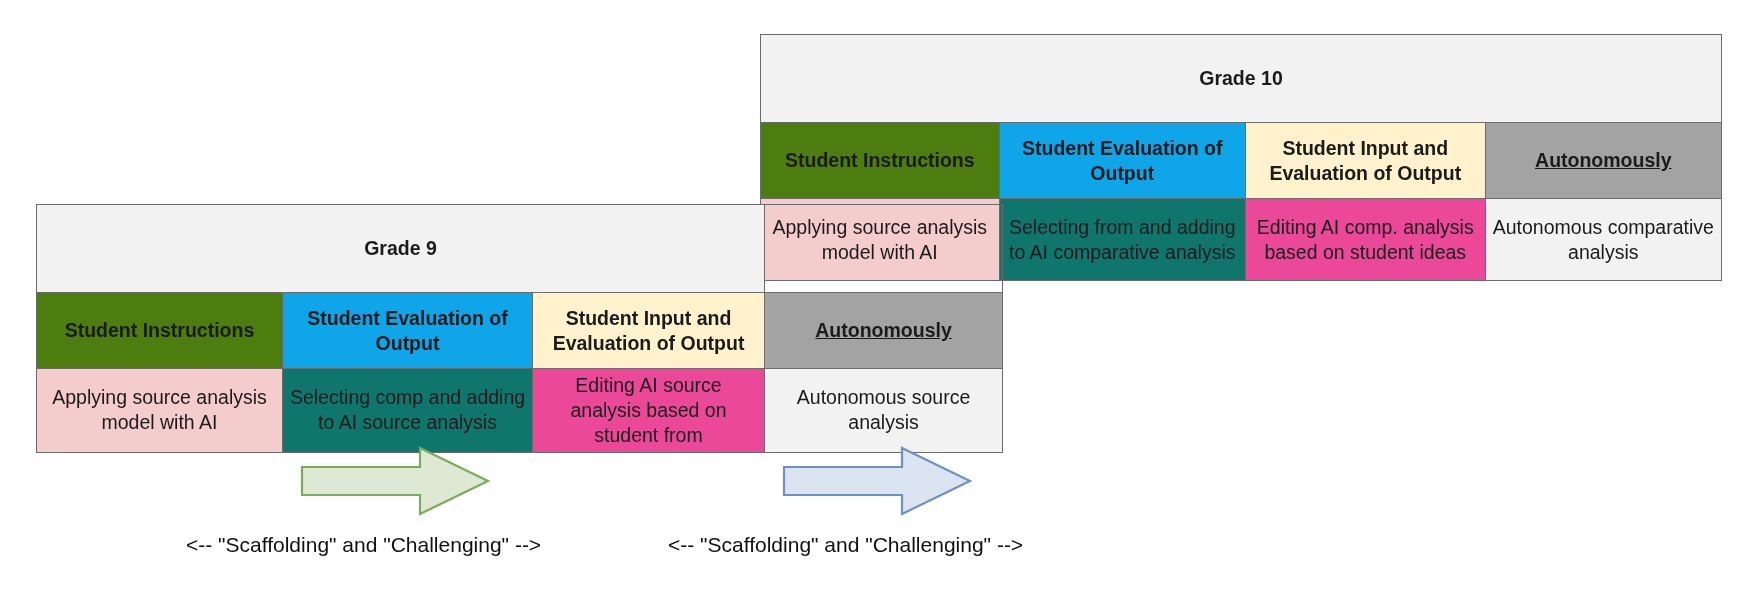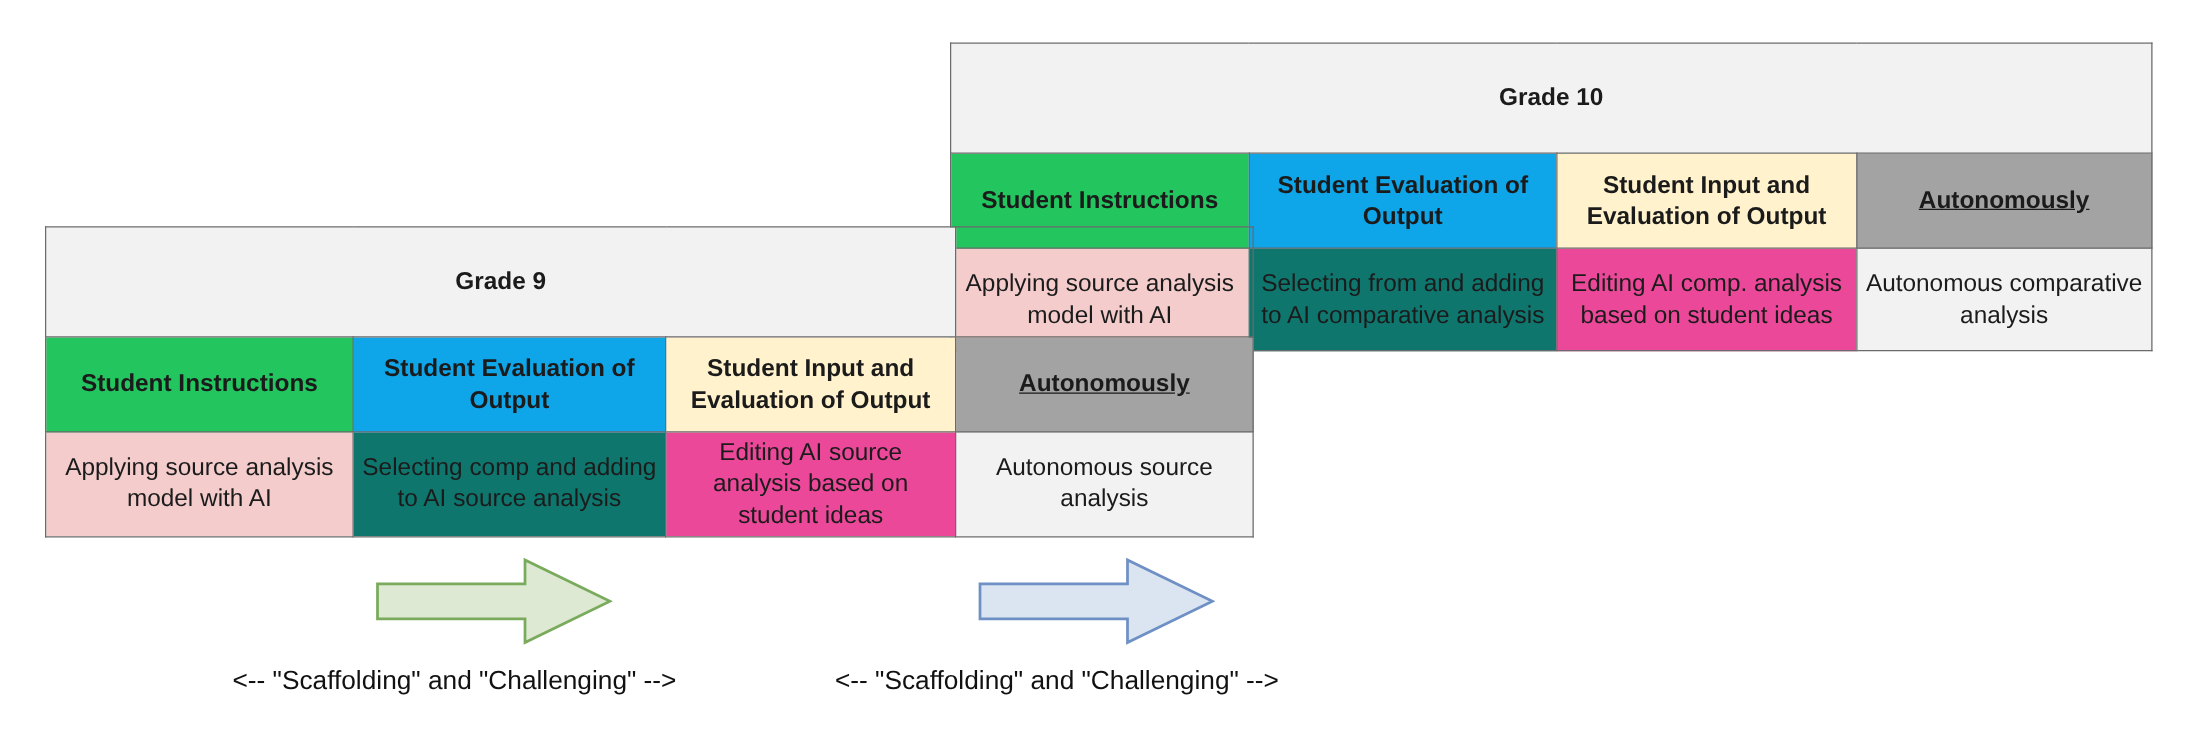--- a/index.html
+++ b/index.html
@@ -45,40 +45,40 @@
     color: #1b1b1b;
     height: 88px;
     margin-top: 12px;
   }
 
   
   .hdr {
     font-weight: bold;
     height: 76px;
   }
-  .hdr-pink    { background: #22c55e; border-color: #cc4b4b; margin-top: 20px; }
+  .hdr-pink    { background: #4d7c0f; border-color: #cc4b4b; margin-top: 20px; }
   .hdr-peach   { background: #0ea5e9; border-color: #cc9900; }
   .hdr-cream   { background: #fff2cc; border-color: #cca300; margin-top: 36px; }
   .hdr-gray    { background: #a3a3a3; border-color: #6b6b6b; text-decoration: underline; }
 
   
   .body-cell { height: 82px; }
   .body-pink  { background: #f4cccc; border-color: #cc4b4b; }
   .body-peach { background: #0f766e; border-color: #cc9900; }
   .body-cream { background: #ec4899; border-color: #cca300; }
   .body-gray  { background: #f2f2f2; border-color: #6b6b6b; color: #444; }
 
   .blank-cell {
     border: none;
     background: transparent;
   }
 
   
   #table-grade-10 { left: 760px; top: 34px; width: 962px; }
-  #table-grade-9  { left: 36px;  top: 181px; width: 966px; }
+  #table-grade-9  { left: 36px;  top: 204px; width: 966px; }
 
   
   .arrow-wrap {
     position: absolute;
     width: 190px;
     height: 72px;
   }
   #arrow-green { left: 300px; top: 445px; }
   #arrow-blue  { left: 782px; top: 445px; }
   .arrow-wrap svg { display: block; width: 100%; height: 100%; }
@@ -139,21 +139,21 @@
       </tr>
       <tr>
         <td class="hdr hdr-pink">Student Instructions</td>
         <td class="hdr hdr-peach">Student Evaluation of Output</td>
         <td class="hdr hdr-cream">Student Input and Evaluation of Output</td>
         <td class="hdr hdr-gray">Autonomously</td>
       </tr>
       <tr>
         <td class="body-cell body-pink">Applying source analysis model with AI</td>
         <td class="body-cell body-peach">Selecting comp and adding to AI source analysis</td>
-        <td class="body-cell body-cream">Editing AI source analysis based on student ideas</td>
+        <td class="body-cell body-cream">Editing AI source analysis based on student from</td>
         <td class="body-cell body-gray">Autonomous source analysis</td>
       </tr>
     </tbody>
   </table>
 
   <div class="arrow-wrap" id="arrow-green">
     <svg viewBox="0 0 190 72" preserveAspectRatio="none" aria-hidden="true">
       <polygon points="2,22 120,22 120,3 188,36 120,69 120,50 2,50" fill="#dde9d2" stroke="#7aab5c" stroke-width="2.2" stroke-linejoin="miter"></polygon>
     </svg>
   </div>

